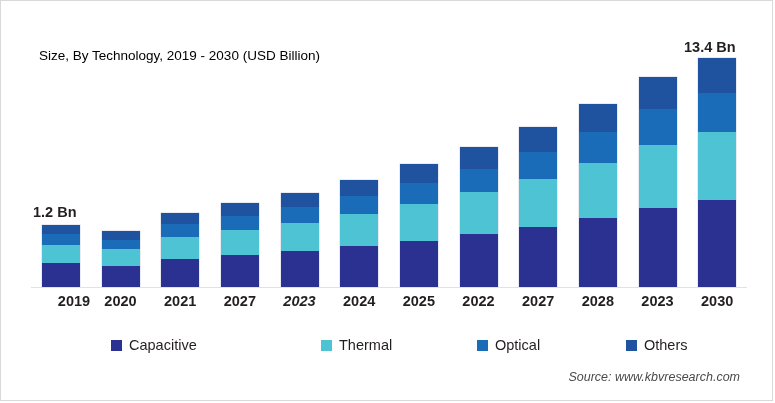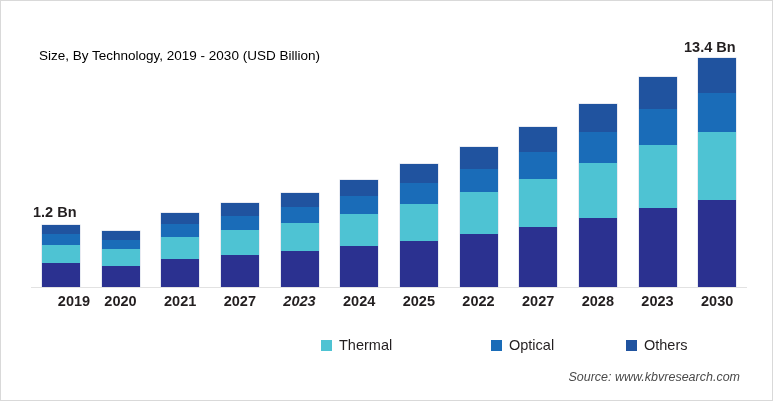--- a/index.html
+++ b/index.html
@@ -180,25 +180,29 @@
       <div class="xtick" style="left: 300.167px;">2024</div>
       <div class="xtick" style="left: 359.833px;">2025</div>
       <div class="xtick" style="left: 419.5px;">2022</div>
       <div class="xtick" style="left: 479.167px;">2027</div>
       <div class="xtick" style="left: 538.833px;">2028</div>
       <div class="xtick" style="left: 598.5px;">2023</div>
       <div class="xtick" style="left: 658.167px;">2030</div>
     </div>
 
   <div id="legend">
+      <div class="legend-item" style="left: 80px;">
+        <span class="swatch capacitive" style="background: rgb(43, 49, 144);"></span>
+        <span>Capacitive</span>
+      </div>
       <div class="legend-item" style="left: 290px;">
         <span class="swatch thermal" style="background: rgb(78, 195, 211);"></span>
         <span>Thermal</span>
       </div>
-      <div class="legend-item" style="left: 460px;">
+      <div class="legend-item" style="left: 446px;">
         <span class="swatch optical" style="background: rgb(26, 108, 184);"></span>
         <span>Optical</span>
       </div>
       <div class="legend-item" style="left: 595px;">
         <span class="swatch others" style="background: rgb(32, 83, 159);"></span>
         <span>Others</span>
       </div>
     </div>
 
   <div id="source">Source: www.kbvresearch.com</div>

